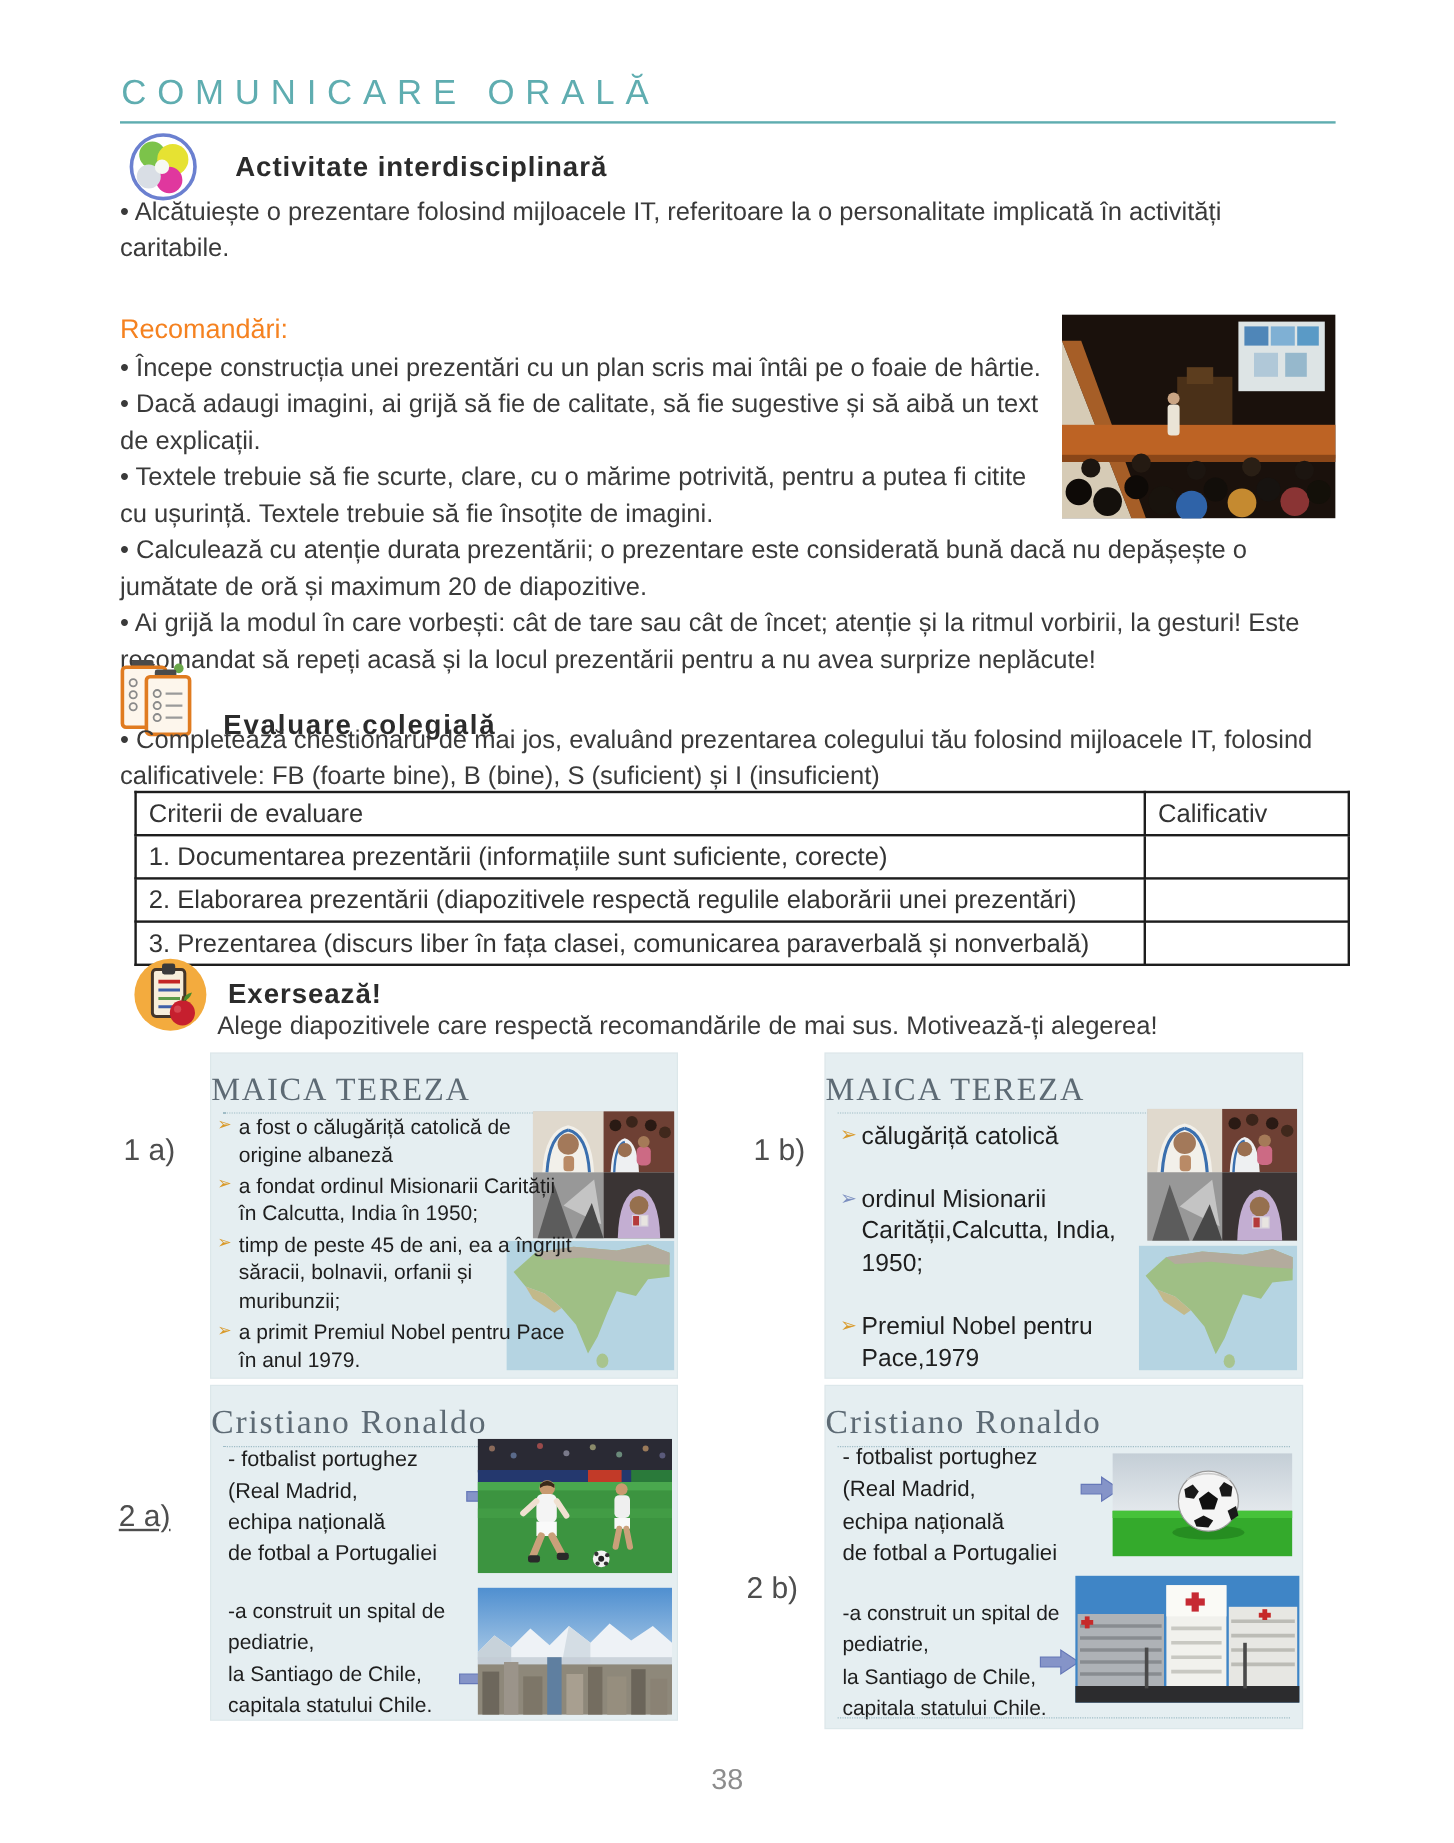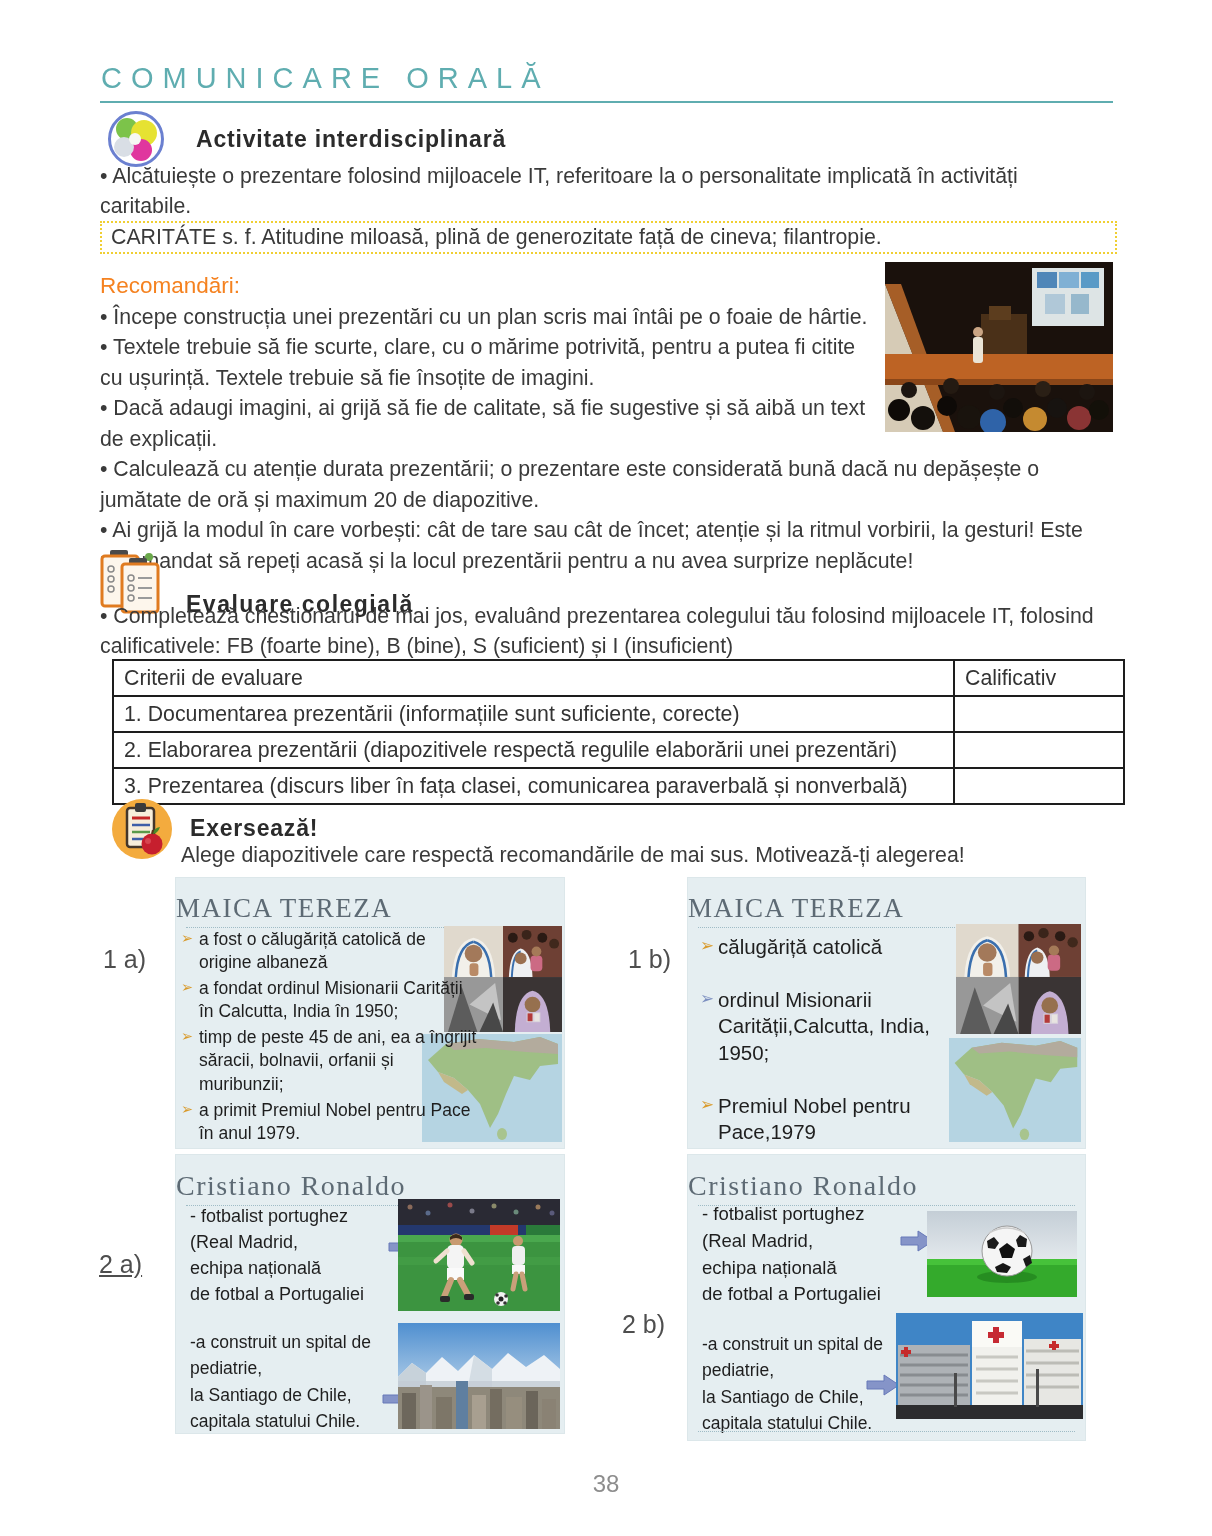--- a/index.html
+++ b/index.html
@@ -11,21 +11,21 @@
   .hdr-rule{position:absolute;left:100px;top:101px;width:1013px;border-top:2px solid #5fadb0;}
   
   .abs{position:absolute;}
   .sec-heading{font-weight:bold;color:#2b2b2b;font-size:23px;letter-spacing:0.8px;}
   .body-text{font-size:21.3px;line-height:1.43;color:#3a3a3a;}
   .def-box{border:2px dotted #f0cf32;padding:2px 9px;font-size:21.3px;color:#3a3a3a;}
   .orange{color:#f58220;}
   
   .recom{position:absolute;left:100px;top:257px;width:1013px;}
   .recom-photo{float:right;width:228px;height:170px;margin:5px 0 8px 14px;}
-  .recom-h{font-size:22.5px;margin:16px 0 3px 0;}
+  .recom-h{font-size:22.5px;margin:5px 0 3px 0;}
   .recom p{margin:0;}
   
   table.eval{position:absolute;left:112px;top:659px;width:1013px;border-collapse:collapse;}
   table.eval td{border:2px solid #1d1d1d;font-size:21.3px;padding:2px 10px;height:30px;color:#333;}
   td.cal{width:148px;}
   
   .slide{position:absolute;background:#e5eef1;box-shadow:0 0 0 1px #dce7ea;}
   .slide-title{font-family:Liberation Serif, serif;color:#5d6a74;
                padding-top:15px;letter-spacing:1.5px;}
   .title-rule{border-bottom:1.5px dotted #9fbcc6;margin:3px 10px 0 10px;}
@@ -52,23 +52,20 @@
       <circle cx="29" cy="29" r="26.5" fill="#ffffff" stroke="#6b80d0" stroke-width="3"></circle>
       <circle cx="20" cy="19" r="11" fill="#7cc34a"></circle>
       <circle cx="37" cy="23" r="13" fill="#e6e232"></circle>
       <circle cx="34" cy="40" r="11" fill="#e0379e"></circle>
       <circle cx="17" cy="37" r="10" fill="#d9dee5"></circle>
       <circle cx="28" cy="29" r="6" fill="#f6f8f3"></circle>
     </svg>
   </div>
   <div class="abs sec-heading" style="left:196px;top:126px;">Activitate interdisciplinară</div>
   <div class="abs body-text" style="left:100px;top:161px;width:1013px;">• Alcătuiește o prezentare folosind mijloacele IT, referitoare la o personalitate implicată în activități caritabile.</div>
-  <div class="abs def-box" style="left:100px;top:221px;width:995px;">
-    <span>CARITÁTE s. f. Atitudine miloasă, plină de generozitate față de cineva; filantropie.</span>
-  </div>
 
   <div class="recom">
     <div class="recom-photo">
       <svg width="228" height="170" viewBox="0 0 228 170" preserveAspectRatio="none">
         <rect width="228" height="170" fill="#1a110c"></rect>
         <polygon points="0,22 58,170 0,170" fill="#d6cbb6"></polygon>
         <polygon points="0,22 16,22 70,170 58,170" fill="#c9722e" opacity="0.8"></polygon>
         <rect x="96" y="52" width="46" height="40" fill="#4a3018"></rect>
         <rect x="104" y="44" width="22" height="14" fill="#5c3d1e"></rect>
         <rect x="147" y="6" width="72" height="58" fill="#dde4e5"></rect>
@@ -93,22 +90,22 @@
         <circle cx="214" cy="148" r="10" fill="#131009"></circle>
         <circle cx="24" cy="128" r="8" fill="#1c1510"></circle>
         <circle cx="66" cy="124" r="8" fill="#241a12"></circle>
         <circle cx="112" cy="130" r="8" fill="#1c1510"></circle>
         <circle cx="158" cy="127" r="8" fill="#2a1f15"></circle>
         <circle cx="202" cy="130" r="8" fill="#1c1510"></circle>
       </svg>
     </div>
     <div class="recom-h orange">Recomandări:</div>
     <p class="body-text">• Începe construcția unei prezentări cu un plan scris mai întâi pe o foaie de hârtie.</p>
+    <p class="body-text">• Dacă adaugi imagini, ai grijă să fie de calitate, să fie sugestive și să aibă un text de explicații.</p>
     <p class="body-text">• Textele trebuie să fie scurte, clare, cu o mărime potrivită, pentru a putea fi citite cu ușurință. Textele trebuie să fie însoțite de imagini.</p>
-    <p class="body-text">• Dacă adaugi imagini, ai grijă să fie de calitate, să fie sugestive și să aibă un text de explicații.</p>
     <p class="body-text">• Calculează cu atenție durata prezentării; o prezentare este considerată bună dacă nu depășește o jumătate de oră și maximum 20 de diapozitive.</p>
     <p class="body-text">• Ai grijă la modul în care vorbești: cât de tare sau cât de încet; atenție și la ritmul vorbirii, la gesturi! Este recomandat să repeți acasă și la locul prezentării pentru a nu avea surprize neplăcute!</p>
   </div>
 
   <div class="abs" style="left:98px;top:549px;width:64px;height:66px;">
     <svg width="64" height="66" viewBox="0 0 64 66">
       <rect x="12" y="1" width="18" height="10" rx="2" fill="#4a4a4a"></rect>
       <rect x="4" y="7" width="36" height="50" rx="3" fill="#fdf6ec" stroke="#e07b20" stroke-width="3"></rect>
       <circle cx="13" cy="20" r="3" fill="none" stroke="#8a8a8a" stroke-width="1.5"></circle>
       <circle cx="13" cy="30" r="3" fill="none" stroke="#8a8a8a" stroke-width="1.5"></circle>

